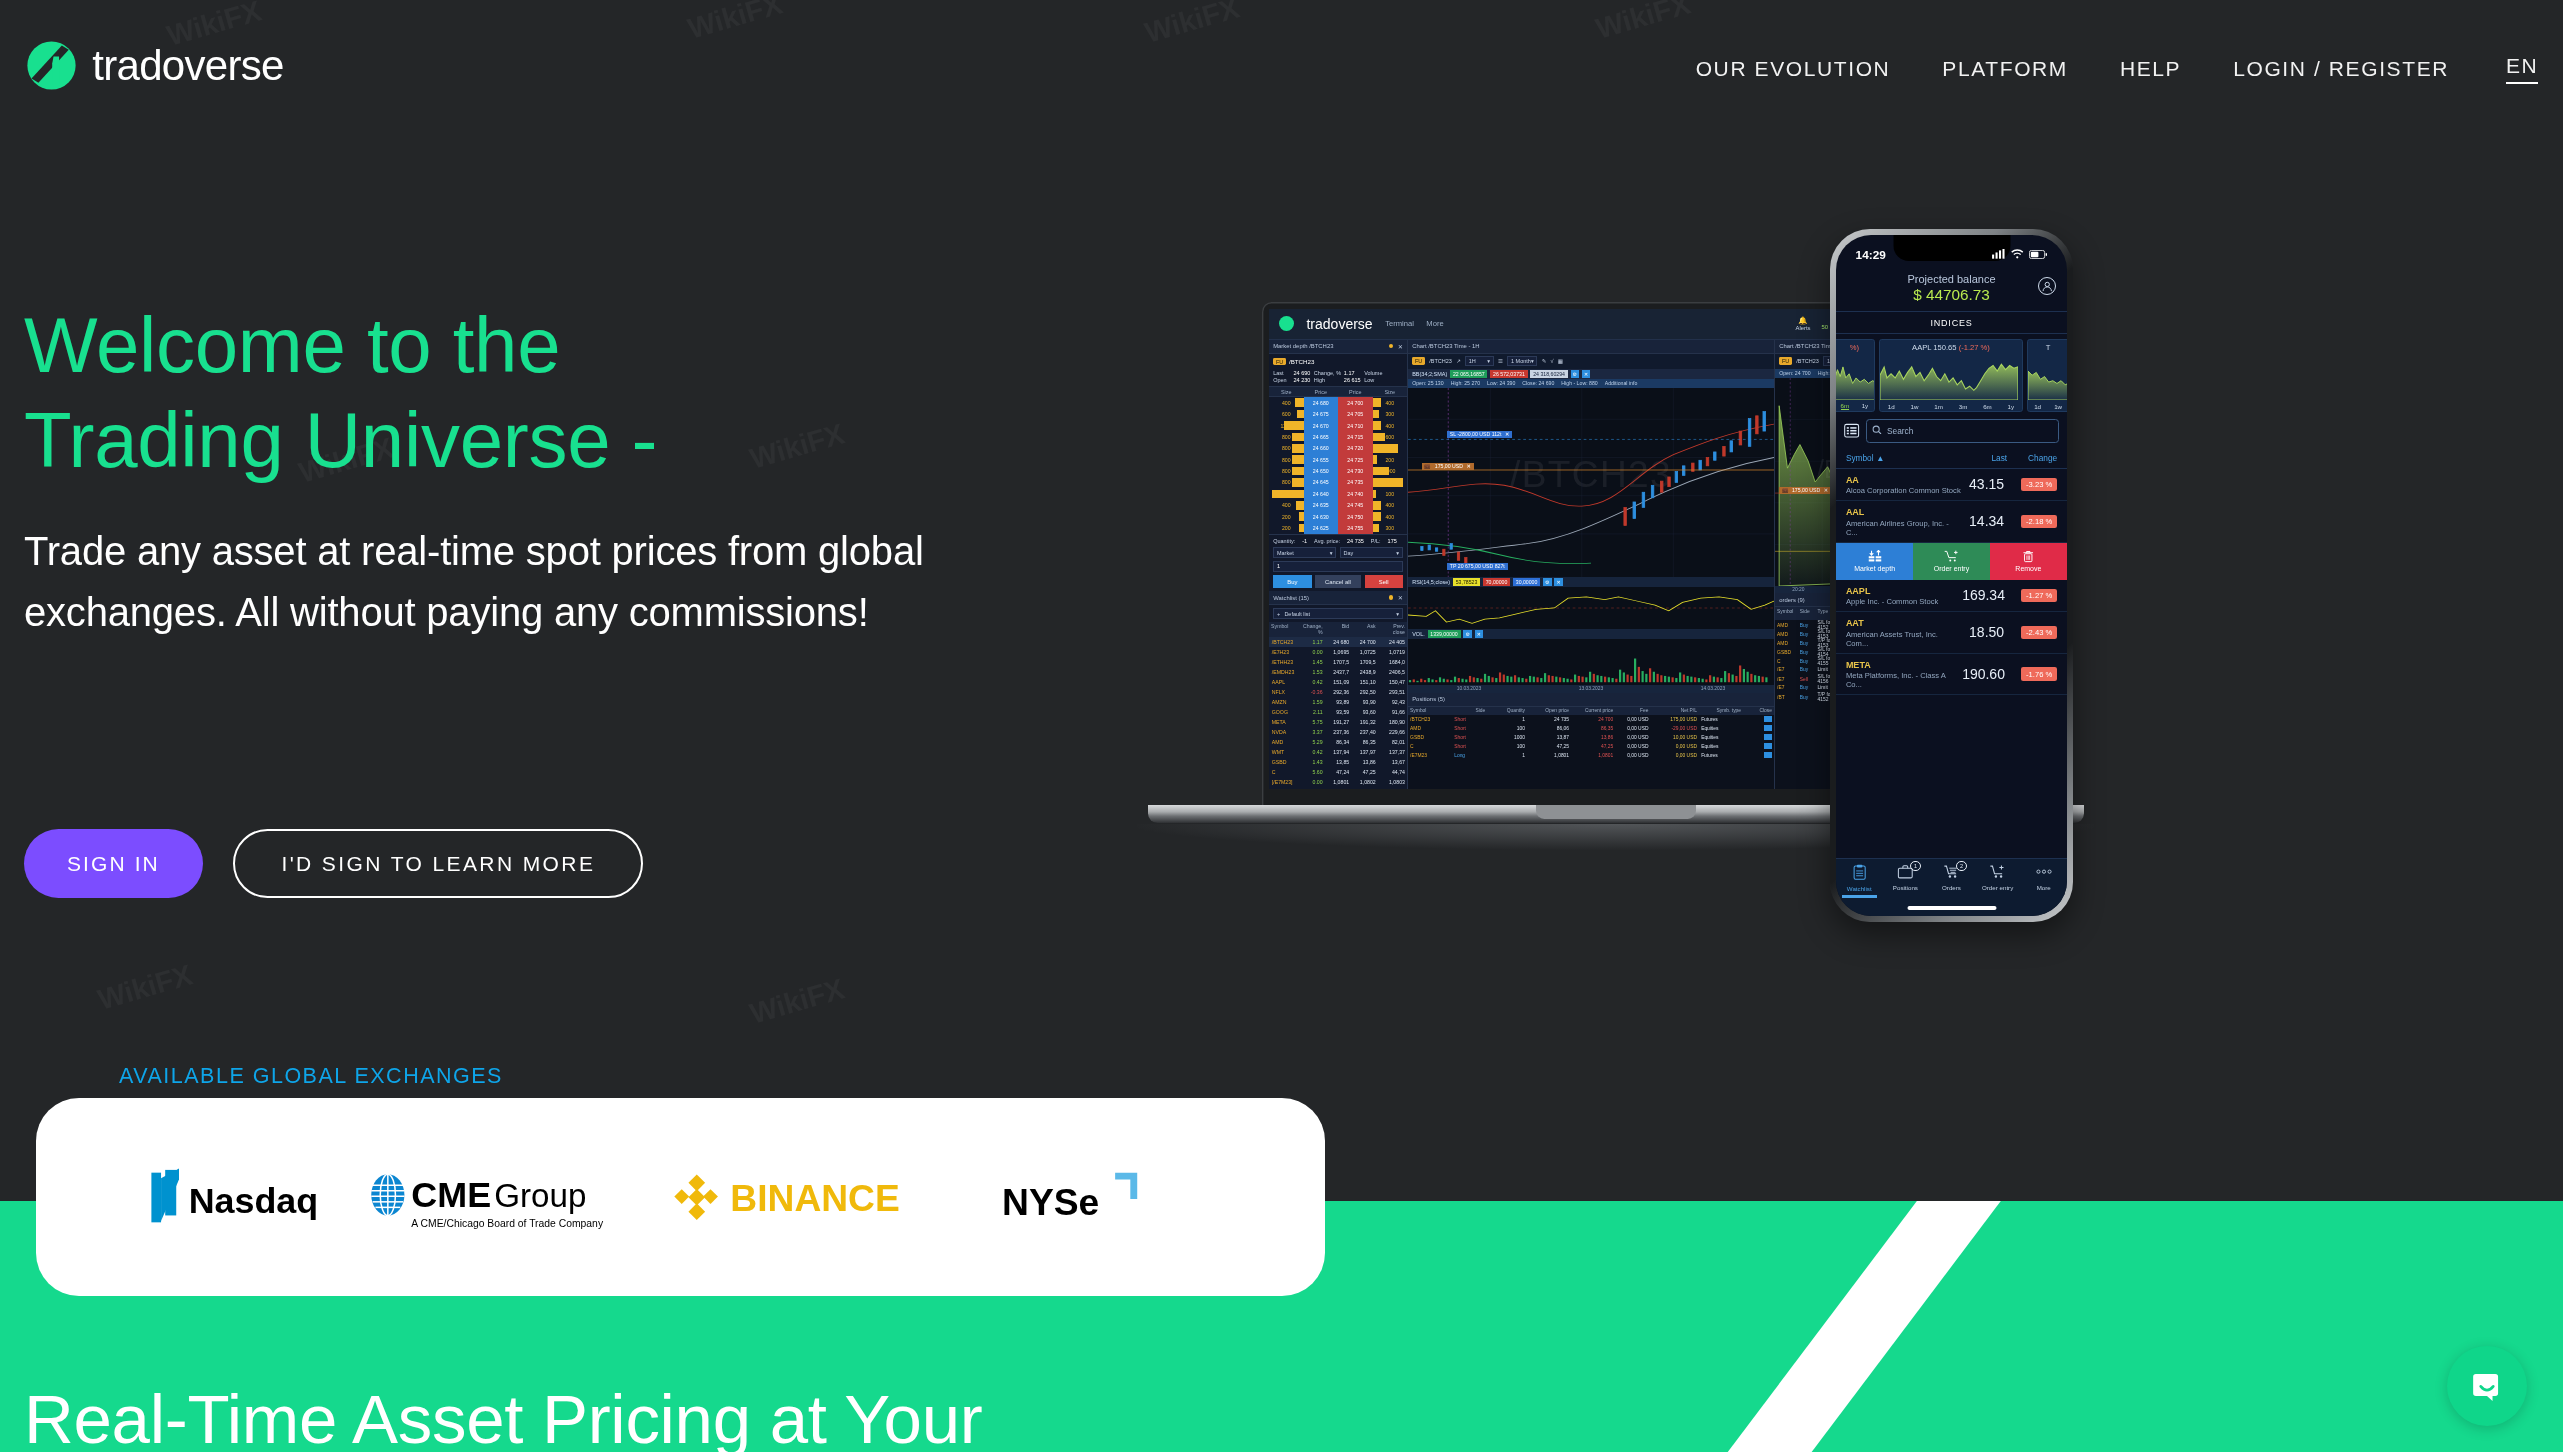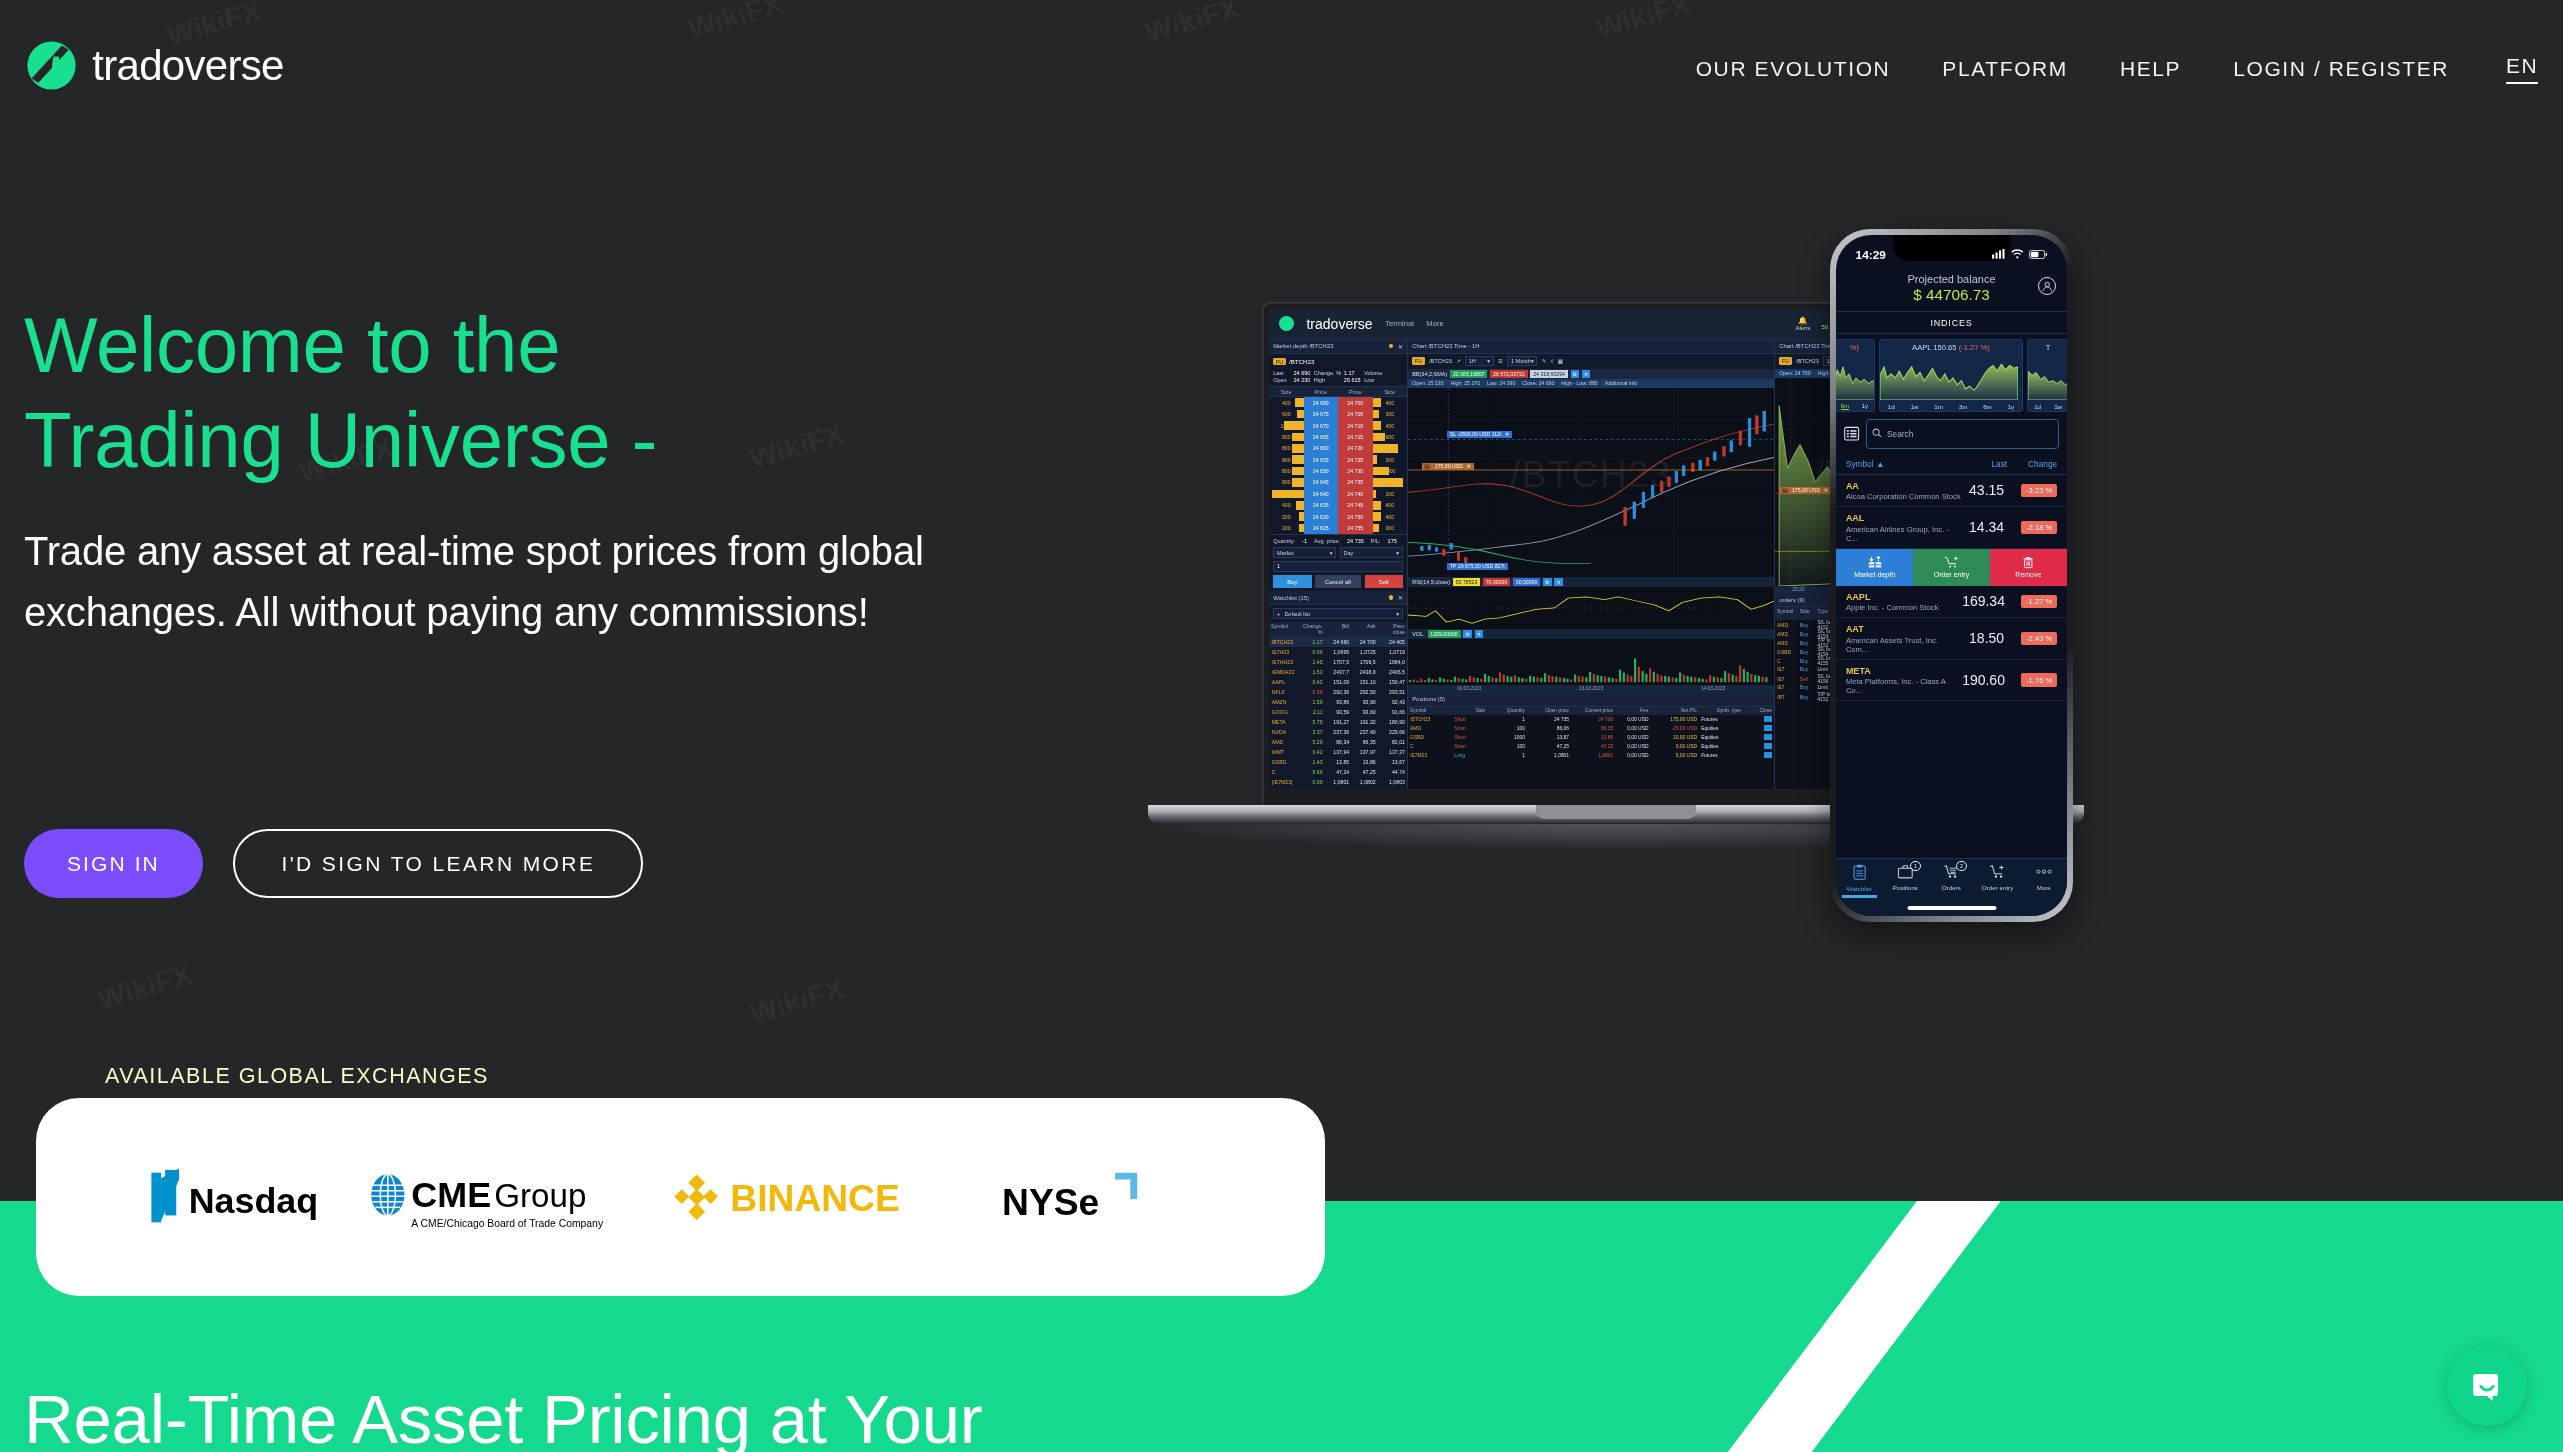--- a/index.html
+++ b/index.html
@@ -46,21 +46,21 @@
     padding: 0 43px; height: 69px; cursor: pointer; white-space: nowrap;
   }
   .btn-outline {
     background: transparent; color: #ffffff; border: 2.8px solid #ffffff; border-radius: 44px;
     font-size: 21px; letter-spacing: 2.4px; font-family: inherit;
     padding: 0 46px; height: 69px; cursor: pointer; white-space: nowrap;
   }
 
   
   .ex-label {
-    position: absolute; left: 105px; top: 1064px; color: #fef9c3;
+    position: absolute; left: 119px; top: 1064px; color: #0ea5e9;
     font-size: 21.5px; letter-spacing: 1.5px; z-index: 20;
   }
   .ex-card {
     position: absolute; left: 36px; top: 1098px; width: 1289px; height: 198px;
     background: #ffffff; border-radius: 43px; z-index: 22;
     display: flex; align-items: center; justify-content: flex-start; gap: 0;
     padding-left: 104px;
   }
   .ex-logo { display: flex; align-items: center; justify-content: center; }
   .ex-nasdaq { width: 187px; }
@@ -254,21 +254,21 @@
   .ph-card.c2 { width:43px; margin-right:-2.8px;}
   .ph-card-ttl { text-align:center; font-size:7.6px; padding:2.8px 0 1.4px; color:#cfdcec; }
   .red { color:#ef6a5a; }
   .spark { position:absolute; left:0; right:0; bottom:11px; height:40px; }
   .tf-row { position:absolute; bottom:1.4px; left:0; right:0; display:flex; justify-content:space-around; }
   .tf-row span { font-size:6.2px; color:#cfdcec; }
   .tf-row span.act { color:#8fd14f; border-bottom:0.7px solid #8fd14f;}
 
   .ph-search-row { display:flex; align-items:center; gap:6.2px; padding: 6.2px 8.3px; }
   .ph-list-ico { width:15.3px; height:15.3px; }
-  .ph-search { flex:1; height:30px; border:0.7px solid #3a5a82; border-radius:3.5px; display:flex; align-items:center; gap:4.9px; padding:0 5.5px; color:#9fb4ce; font-size:8.3px;}
+  .ph-search { flex:1; height:24px; border:0.7px solid #3a5a82; border-radius:3.5px; display:flex; align-items:center; gap:4.9px; padding:0 5.5px; color:#9fb4ce; font-size:8.3px;}
   .ph-colhd { display:flex; padding: 4.2px 9.7px 4.9px; border-bottom:0.7px solid #1d3050;}
   .ph-colhd .c-sym { flex:1; color:#4aa3e8; font-size:8.3px; display:flex; align-items:center; gap:2.8px;}
   .ph-colhd .c-last { width:46px; text-align:right; color:#4aa3e8; font-size:8.3px;}
   .ph-colhd .c-chg { width:50px; text-align:right; color:#4aa3e8; font-size:8.3px;}
 
   .ph-row { padding: 4.2px 9.7px 4.9px; border-bottom:0.7px solid #16263f; display:flex; align-items:center;}
   .ph-row .nm { flex:1; }
   .ph-row .sy { color:#e8c44a; font-size:9px;font-weight:bold; }
   .ph-row .de { color:#93a7bf; font-size:7.6px; margin-top:1.4px; }
   .ph-row .lst { width:42px; text-align:right; color:#e7eef7; font-size:14px;}

